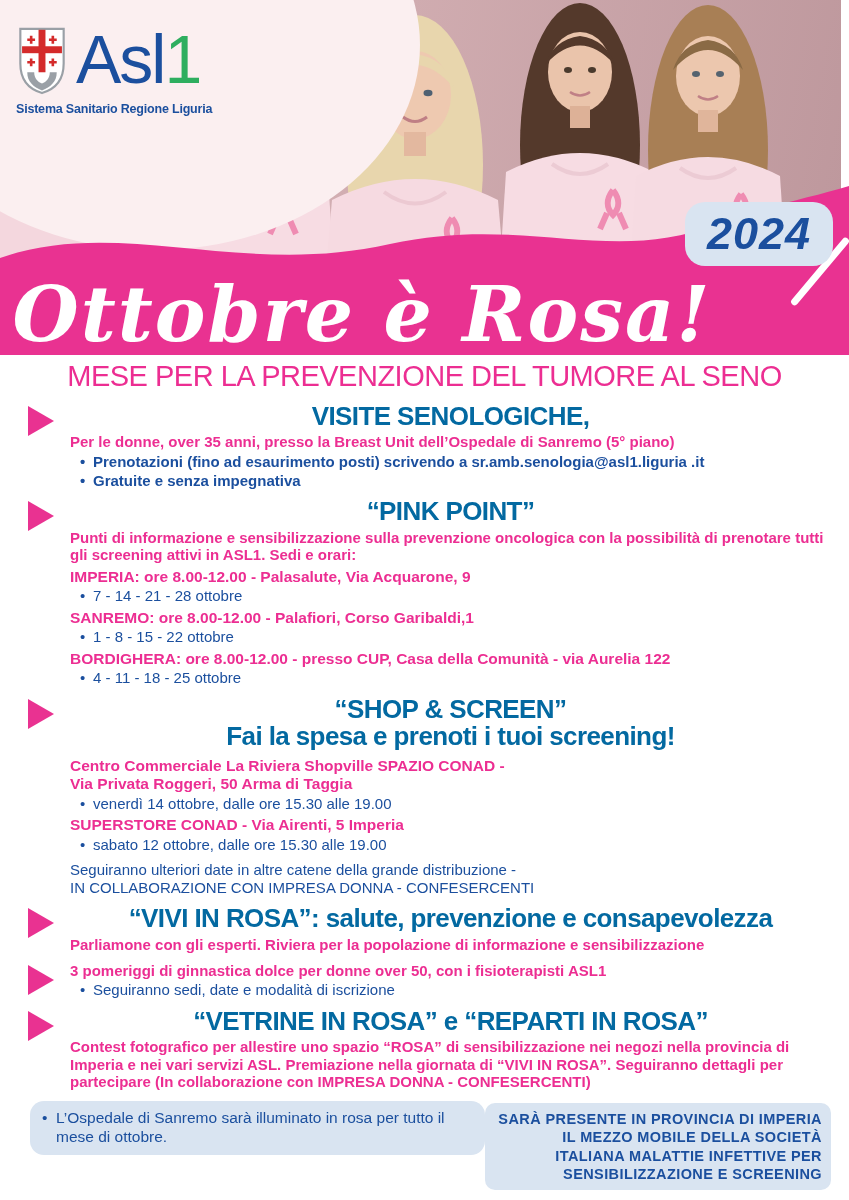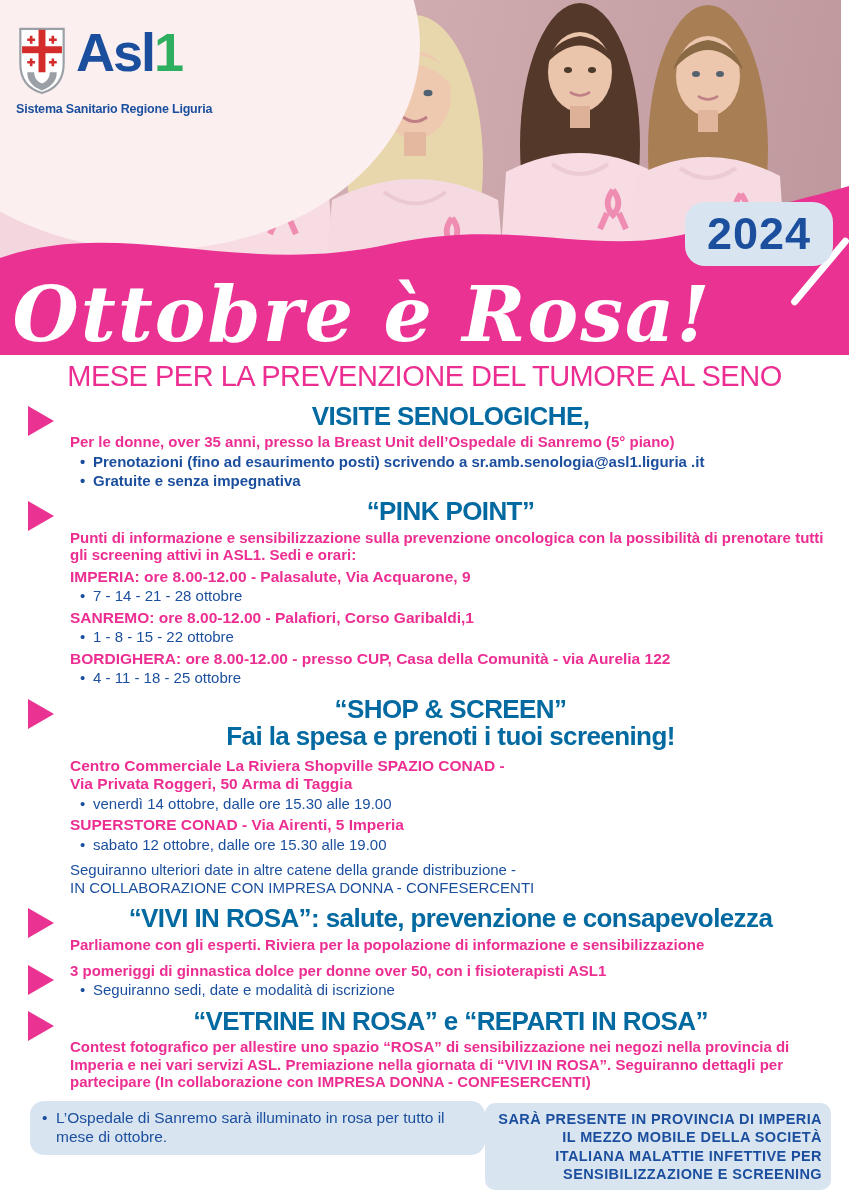--- a/index.html
+++ b/index.html
@@ -11,30 +11,30 @@
 
   
   .hero{position:relative;width:849px;height:355px;overflow:hidden;background:#fff;}
   .photo{position:absolute;left:0;top:0;width:841px;height:360px;
     background:linear-gradient(100deg,#e6d2d2 0%,#d2aeb2 40%,#bd979c 100%);}
   .photo svg{position:absolute;left:0;top:0;}
   .logo-blob{position:absolute;left:-110px;top:-160px;width:530px;height:410px;
     background:#fbeff0;border-radius:50%;}
   .logo{position:absolute;left:16px;top:26px;width:260px;}
   .logo-row{display:flex;align-items:flex-start;gap:8px;}
-  .logo-text{font-weight:bold;font-size:54px;line-height:0.98;letter-spacing:-2px;}
+  .logo-text{font-weight:normal;font-size:68px;line-height:0.98;letter-spacing:-2px;}
   .logo-text .asl{color:#1b4f9e;}
   .logo-text .one{color:#2eae5f;}
   .logo-tagline{color:#1b4f9e;font-weight:bold;font-size:12.5px;margin-top:6px;letter-spacing:-0.2px;}
   .wave{position:absolute;left:0;bottom:0;width:849px;height:175px;}
   .script-title{position:absolute;left:0;bottom:2px;width:724px;text-align:center;
     color:#ffffff;font-family:"DejaVu Serif",serif;font-style:italic;font-weight:bold;
     font-size:76px;line-height:1;letter-spacing:2px;white-space:nowrap;}
   .badge-2024{position:absolute;right:16px;top:202px;background:#d9e4f1;border-radius:20px;
-    padding:6px 22px;color:#1b4f9e;font-weight:bold;font-size:45px;letter-spacing:1px;z-index:5;}
+    padding:6px 22px;color:#1b4f9e;font-weight:bold;font-size:45px;letter-spacing:1px;z-index:5;font-style:italic;}
   .slash{position:absolute;right:-14px;top:268px;width:86px;height:7px;background:#fff;
     transform:rotate(-50deg);border-radius:4px;z-index:4;}
 
   
   .strapline{height:42px;display:flex;align-items:center;justify-content:center;background:#fff;
     color:#ec2e92;font-weight:normal;font-size:29px;letter-spacing:-0.5px;white-space:nowrap;}
 
   
   .content{padding:6px 18px 0 28px;}
   .section{position:relative;padding-left:42px;margin-bottom:9px;}

